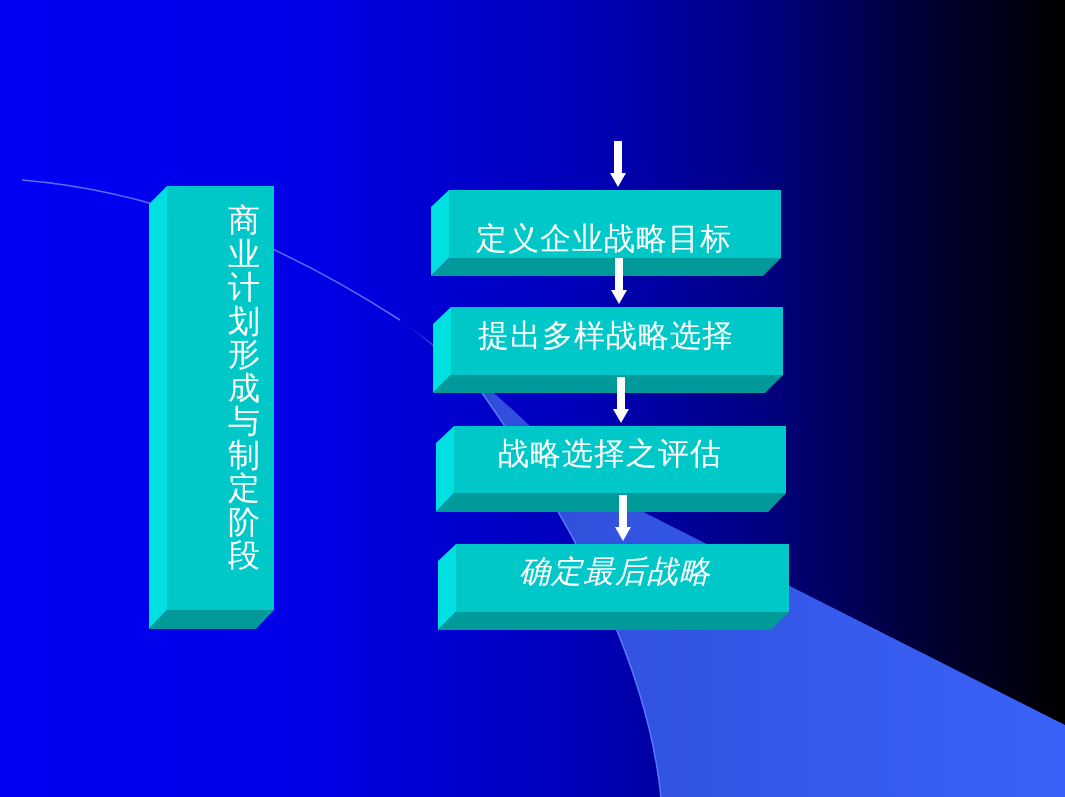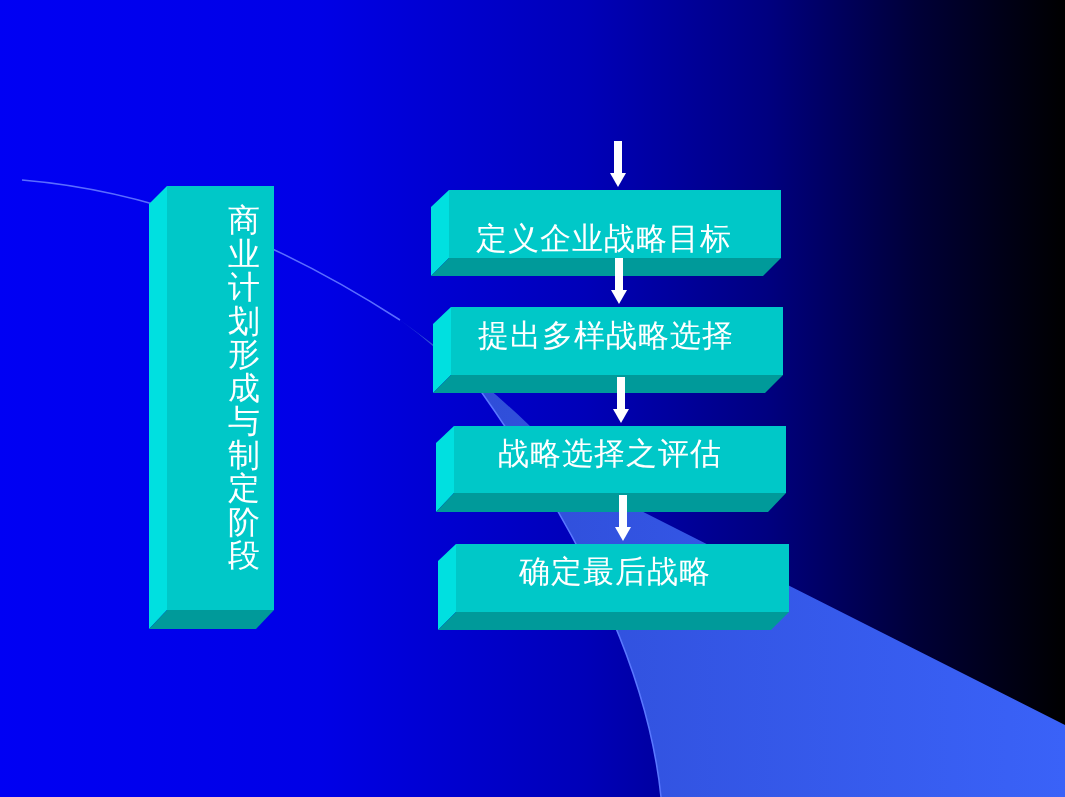--- a/index.html
+++ b/index.html
@@ -84,21 +84,21 @@
       <polygon points="0,86 18,67 350,67 332,86" fill="#009a9a"></polygon>
     </svg>
     <div class="label" style="left:62px; top:12px;">战略选择之评估</div>
   </div>
 
   <svg class="arrow" style="left:615px; top:495px;" width="16" height="46">
     <rect x="4" y="0" width="8" height="32" fill="#ffffff"></rect>
     <polygon points="0,32 16,32 8,46" fill="#ffffff"></polygon>
   </svg>
 
-  <div class="box" style="left:438px; top:544px; width:381px; height:86px;">
+  <div class="box" style="left:438px; top:544px; width:381px; height:86px;font-style:italic;">
     <svg width="351" height="86">
       <polygon points="18,0 351,0 351,68 18,68" fill="#00c8c8"></polygon>
       <polygon points="0,17 18,0 18,68 0,86" fill="#00e0e0"></polygon>
       <polygon points="0,86 18,68 351,68 333,86" fill="#009a9a"></polygon>
     </svg>
     <div class="label" style="left:81px; top:12px;">确定最后战略</div>
   </div>
 
 </div>
 

